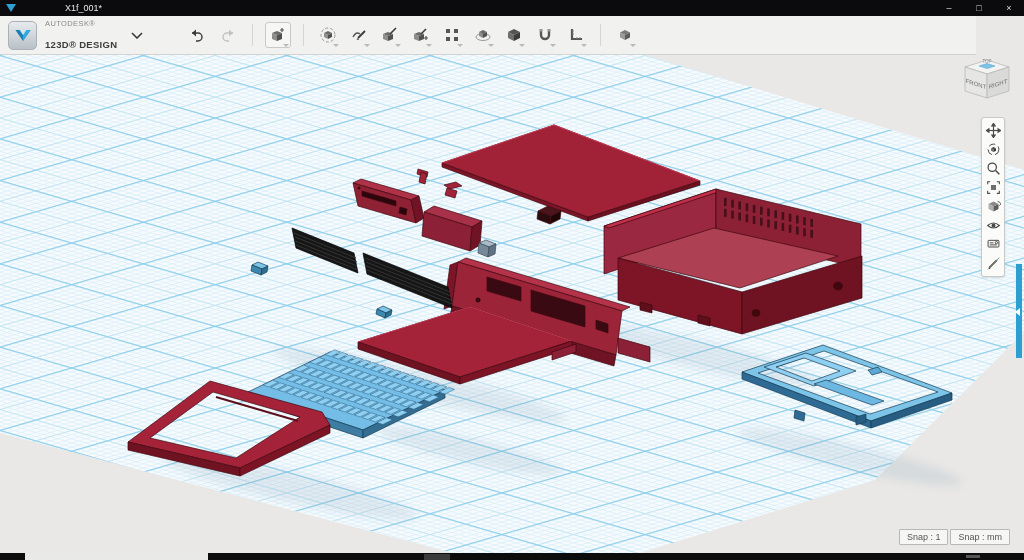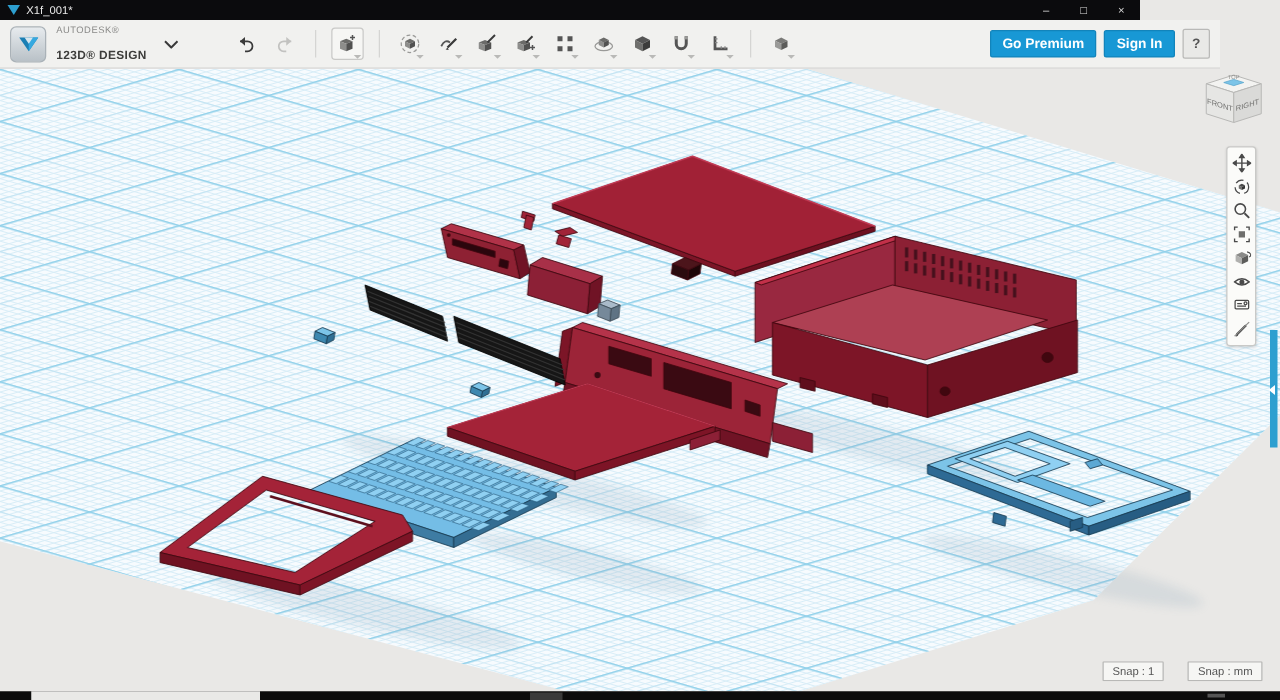--- a/index.html
+++ b/index.html
@@ -1,19 +1,19 @@
 <!DOCTYPE html>
 <html><head>
 <meta charset="utf-8">
 <style>
   html,body{margin:0;padding:0;width:1024px;height:560px;overflow:hidden;
     font-family:"Liberation Sans",sans-serif;background:#e9e8e6;}
   
-  .titlebar{position:absolute;left:0;top:0;width:912px;height:16px;background:#0b0b0d;
-    display:flex;align-items:center;color:#e8e8e8;font-size:9px;}
+  .titlebar{position:absolute;left:0;top:0;width:1024px;height:16px;background:#0b0b0d;
+    display:flex;align-items:center;color:#e8e8e8;font-size:9px;gap:44px;}
   .titlebar .tlogo{width:0;height:0;border-left:5px solid transparent;border-right:5px solid transparent;
     border-top:8px solid #2d9fd0;margin:0 5px 0 6px;}
   .wctrls{margin-left:auto;display:flex;}
   .wctrls span{width:30px;text-align:center;font-size:9px;color:#ddd;cursor:default;}
   
   .toolbar{position:absolute;left:0;top:16px;width:976px;height:38px;background:#f1f1ef;
     border-bottom:1px solid #d3d3d1;display:flex;align-items:center;}
   .brand{display:flex;align-items:center;margin-left:8px;}
   .appicon{width:27px;height:27px;border-radius:5px;background:linear-gradient(#e7ebee,#b9c1c7);
     border:1px solid #aab2b8;display:flex;align-items:center;justify-content:center;}
@@ -36,21 +36,21 @@
   
   .canvas{position:absolute;left:0;top:55px;width:1024px;height:498px;background:#e9e8e6;}
   .viewcube{position:absolute;top:2px;right:6px;width:62px;height:52px;}
   .navbar{position:absolute;top:62px;right:19px;width:22px;background:#fbfbf9;
     border:1px solid #c9c9c7;border-radius:3px;box-shadow:0 1px 2px rgba(0,0,0,.12);
     display:flex;flex-direction:column;align-items:center;padding:3px 0;}
   .navbtn{width:18px;height:19px;display:flex;align-items:center;justify-content:center;}
   .sidehandle{position:absolute;right:2px;top:209px;width:6px;height:94px;background:#2d9fd0;}
   .sidehandle:before{content:"";position:absolute;left:-1px;top:44px;border-top:4px solid transparent;
     border-bottom:4px solid transparent;border-right:5px solid #fff;}
-  .statusboxes{position:absolute;right:14px;bottom:8px;display:flex;gap:19px;}
+  .statusboxes{position:absolute;right:14px;bottom:8px;display:flex;gap:2px;}
   .statusbox{background:#f6f6f4;border:1px solid #b8b8b6;color:#555;font-size:9px;
     padding:2px 7px;border-radius:1px;}
   
   .taskbar{position:absolute;left:0;top:553px;width:1024px;height:7px;background:#0c0c0c;}
   .taskbar .seg1{position:absolute;left:25px;top:0;width:183px;height:7px;background:#e9e9e7;}
   .taskbar .seg2{position:absolute;left:424px;top:1px;width:26px;height:6px;background:#3a3a3a;}
   .taskbar .seg3{position:absolute;left:966px;top:2px;width:14px;height:3px;background:#555;}
   svg{display:block;}
 </style>
 </head>
@@ -180,25 +180,20 @@
     <span class="sep"></span>
     <span class="tbtn">
       <svg width="18" height="18" viewBox="0 0 18 18">
           <polygon points="9,4 14,6.5 9,9 4,6.5" fill="#7a7a78"></polygon>
           <polygon points="4,6.5 9,9 9,14 4,11.5" fill="#9a9a98"></polygon>
           <polygon points="9,9 14,6.5 14,11.5 9,14" fill="#5c5c5a"></polygon>
         </svg>
     </span>
   </div>
 
-  <div class="rightbtns">
-    <span class="bluebtn">Go Premium</span>
-    <span class="bluebtn">Sign In</span>
-    <span class="helpbtn">?</span>
-  </div>
 </div>
 
 <div class="canvas">
 <svg width="1024" height="498" viewBox="0 0 1024 498">
   <defs>
     <clipPath id="gridClip">
       <polygon points="0,0 645,0 1024,115 1024,277 875,425 640,498 453,498 0,378"></polygon>
     </clipPath>
     <pattern id="mnA" width="8" height="4" patternUnits="userSpaceOnUse" patternTransform="rotate(16.2)">
       <path d="M0 0.4 H8" stroke="#d8edf7" stroke-width="0.8"></path>

